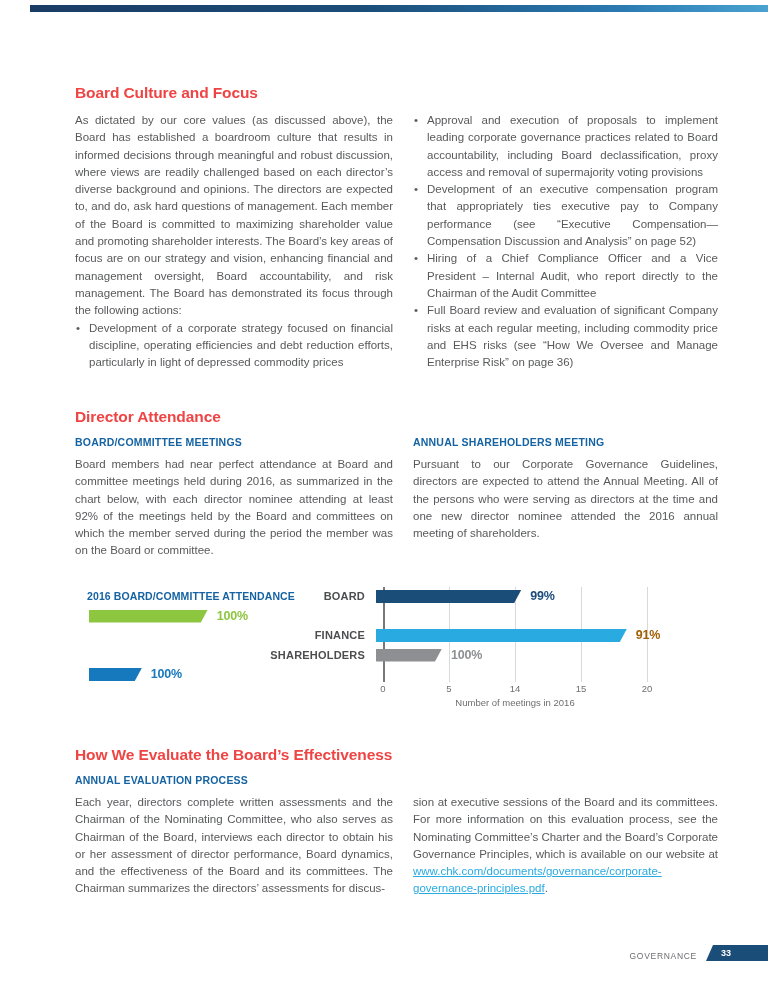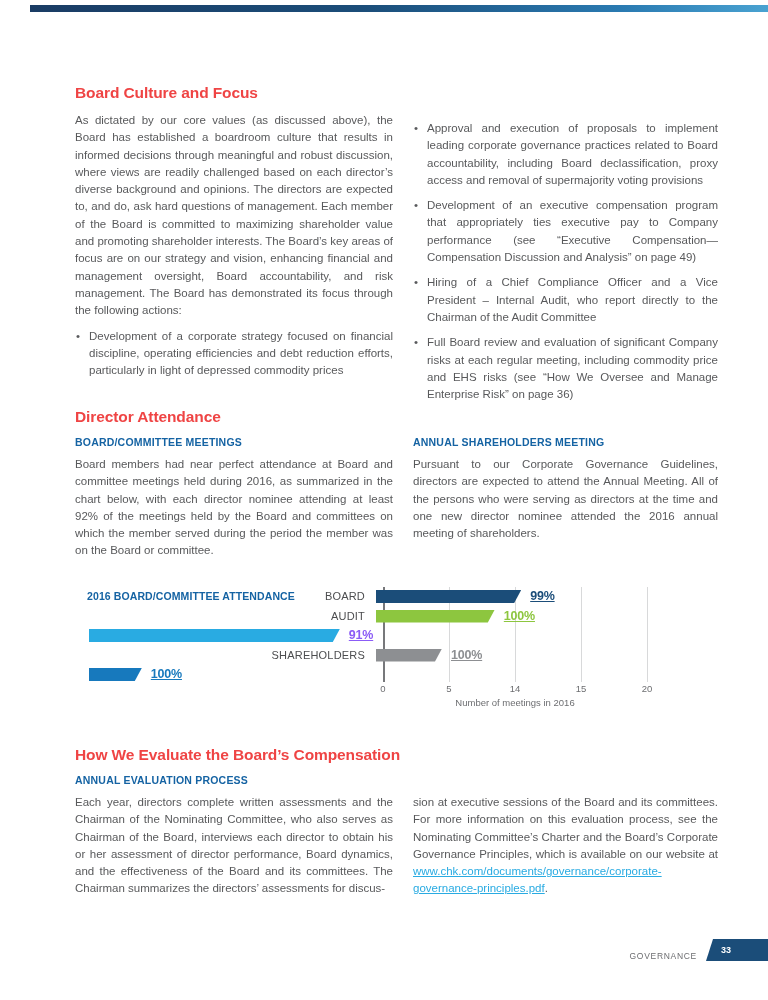--- a/index.html
+++ b/index.html
@@ -14,58 +14,58 @@
   h2.sec-title{margin:0 0 10px 0;font-size:15.5px;line-height:18px;font-weight:bold;
                color:#ef4444;letter-spacing:-0.1px;}
   h3.sub-title{margin:0 0 7px 0;font-size:10.5px;line-height:13px;font-weight:bold;
                color:#1563a3;letter-spacing:0.2px;}
   p.body{margin:0;font-size:11.5px;line-height:17.3px;text-align:justify;color:#58595b;}
   .cols{display:flex;gap:20px;}
   .col-l{width:318px;flex:0 0 318px;}
   .col-r{width:305px;flex:0 0 305px;}
   ul.bullets{list-style:none;margin:0;padding:0;}
   ul.bullets li{position:relative;padding-left:14px;font-size:11.5px;line-height:17.3px;
-                text-align:justify;color:#58595b;margin-top:8px;}
+                text-align:justify;color:#58595b;}
   ul.bullets li::before{content:"\2022";position:absolute;left:1px;top:0;color:#58595b;}
 
   .section{position:absolute;left:75px;width:631px;}
   #sec-culture{top:84px;}
   #sec-attendance{top:408px;}
   #sec-evaluation{top:746px;}
   #sec-attendance .cols{margin-top:4px;}
 
   
   #chart-block{position:absolute;left:75px;top:575px;width:631px;height:122px;}
   .chart-title{position:absolute;left:0;top:3px;width:230px;font-size:10.5px;font-weight:bold;
                color:#1563a3;letter-spacing:0.1px;}
   .grid{position:absolute;left:296px;top:0;width:264px;height:95px;}
   .grid .gline{position:absolute;top:0;bottom:0;width:1px;background:#d8d9da;}
   .grid .axis0{position:absolute;top:0;bottom:0;left:0;width:2px;background:#77787b;}
   .rows{position:absolute;left:0;top:3px;width:631px;}
   .bar-row{display:flex;height:13px;margin-bottom:6.5px;}
-  .cat-label{width:287px;flex:0 0 287px;text-align:right;font-size:11px;font-weight:normal;
+  .cat-label{width:287px;flex:0 0 287px;text-align:right;font-size:11px;font-weight:bold;
              color:#4c4d4f;line-height:13px;letter-spacing:0.2px;padding-right:9px;box-sizing:border-box;}
   .plot-cell{position:relative;flex:1;height:13px;}
   .bar{position:absolute;left:2px;top:0;height:13px;
        clip-path:polygon(0 0,100% 0,calc(100% - 7px) 100%,0 100%);}
   .bar-pct{position:absolute;top:-1px;font-size:12.5px;font-weight:bold;line-height:14px;
-           letter-spacing:-0.2px;white-space:nowrap;text-decoration:underline;}
+           letter-spacing:-0.2px;white-space:nowrap;}
   .tick-row{position:absolute;left:296px;top:96px;width:264px;height:12px;}
   .tick{position:absolute;transform:translateX(-50%);font-size:9.5px;color:#6d6e71;}
   .axis-title{position:absolute;left:296px;top:110px;width:264px;text-align:center;
               font-size:9.5px;color:#6d6e71;}
 
   
   a.doc-link{color:#29abe2;text-decoration:underline;overflow-wrap:anywhere;}
 
   
   .footer{position:absolute;left:0;right:0;top:948px;height:13px;display:flex;
           align-items:flex-end;justify-content:flex-end;}
   .footer-label{font-size:8.5px;color:#6d6e71;letter-spacing:0.7px;margin-right:9px;}
-  .page-flag{height:22px;width:62px;background:#1b4d79;color:#fff;
+  .page-flag{height:16px;width:62px;background:#1b4d79;color:#fff;
              clip-path:polygon(7px 0,100% 0,100% 100%,0 100%);
              display:flex;align-items:center;box-sizing:border-box;padding-left:15px;
              font-size:9px;font-weight:bold;}
 </style>
 </head>
 <body>
 
 <div class="page">
 
   <div class="topbar"></div>
@@ -75,21 +75,21 @@
     <div class="cols">
       <div class="col-l">
         <p class="body">As dictated by our core values (as discussed above), the Board has established a boardroom culture that results in informed decisions through meaningful and robust discussion, where views are readily challenged based on each director’s diverse background and opinions. The directors are expected to, and do, ask hard questions of management. Each member of the Board is committed to maximizing shareholder value and promoting shareholder interests. The Board’s key areas of focus are on our strategy and vision, enhancing financial and management oversight, Board accountability, and risk management. The Board has demonstrated its focus through the following actions:</p>
         <ul class="bullets">
           <li>Development of a corporate strategy focused on financial discipline, operating efficiencies and debt reduction efforts, particularly in light of depressed commodity prices</li>
         </ul>
       </div>
       <div class="col-r">
         <ul class="bullets">
           <li>Approval and execution of proposals to implement leading corporate governance practices related to Board accountability, including Board declassification, proxy access and removal of supermajority voting provisions</li>
-          <li>Development of an executive compensation program that appropriately ties executive pay to Company performance (see “Executive Compensation—Compensation Discussion and Analysis” on page 49)</li>
+          <li>Development of an executive compensation program that appropriately ties executive pay to Company performance (see “Executive Compensation—Compensation Discussion and Analysis” on page 52)</li>
           <li>Hiring of a Chief Compliance Officer and a Vice President – Internal Audit, who report directly to the Chairman of the Audit Committee</li>
           <li>Full Board review and evaluation of significant Company risks at each regular meeting, including commodity price and EHS risks (see “How We Oversee and Manage Enterprise Risk” on page 36)</li>
         </ul>
       </div>
     </div>
   </div>
 
   <div class="section" id="sec-attendance">
     <h2 class="sec-title">Director Attendance</h2>
     <div class="cols">
@@ -117,30 +117,30 @@
 
     <div class="rows">
       <div class="bar-row">
         <div class="cat-label">BOARD</div>
         <div class="plot-cell">
             <div class="bar" style="width: 145.2px; background: rgb(27, 77, 121);"></div>
           <span class="bar-pct" style="left: 156.2px; color: rgb(27, 77, 121);">99%</span>
           </div>
       </div>
       <div class="bar-row">
-        <div class="cat-label">AUDIT</div>
         <div class="plot-cell">
             <div class="bar" style="width: 118.8px; background: rgb(141, 198, 63);"></div>
           <span class="bar-pct" style="left: 129.8px; color: rgb(141, 198, 63);">100%</span>
           </div>
       </div>
       <div class="bar-row">
+        <div class="cat-label">FINANCE</div>
         <div class="plot-cell">
             <div class="bar" style="width: 250.8px; background: rgb(41, 171, 226);"></div>
-          <span class="bar-pct" style="left: 261.8px; color: #8b5cf6;">91%</span>
+          <span class="bar-pct" style="left: 261.8px; color: #a16207;">91%</span>
           </div>
       </div>
       <div class="bar-row">
         <div class="cat-label">SHAREHOLDERS</div>
         <div class="plot-cell">
             <div class="bar" style="width: 66px; background: rgb(141, 143, 146);"></div>
           <span class="bar-pct" style="left: 77px; color: rgb(141, 143, 146);">100%</span>
           </div>
       </div>
       <div class="bar-row">
@@ -155,21 +155,21 @@
       <span class="tick" style="left:0%">0</span>
       <span class="tick" style="left:25%">5</span>
       <span class="tick" style="left:50%">14</span>
       <span class="tick" style="left:75%">15</span>
       <span class="tick" style="left:100%">20</span>
     </div>
     <div class="axis-title">Number of meetings in 2016</div>
   </figure>
 
   <div class="section" id="sec-evaluation">
-    <h2 class="sec-title">How We Evaluate the Board’s Compensation</h2>
+    <h2 class="sec-title">How We Evaluate the Board’s Effectiveness</h2>
     <h3 class="sub-title">ANNUAL EVALUATION PROCESS</h3>
     <div class="cols">
       <div class="col-l">
         <p class="body">Each year, directors complete written assessments and the Chairman of the Nominating Committee, who also serves as Chairman of the Board, interviews each director to obtain his or her assessment of director performance, Board dynamics, and the effectiveness of the Board and its committees. The Chairman summarizes the directors’ assessments for discus-</p>
       </div>
       <div class="col-r">
         <p class="body"><span>sion at executive sessions of the Board and its committees. For more information on this evaluation process, see the Nominating Committee’s Charter and the Board’s Corporate Governance Principles, which is available on our website at </span><a class="doc-link" href="#">www.chk.com/documents/governance/corporate-governance-principles.pdf</a><span>.</span></p>
       </div>
     </div>
   </div>

